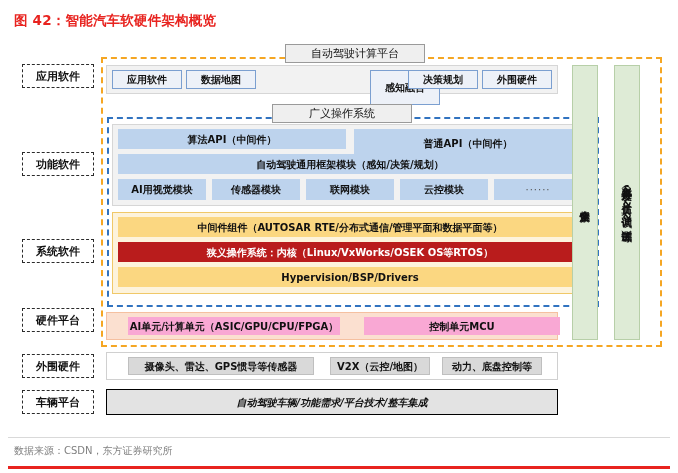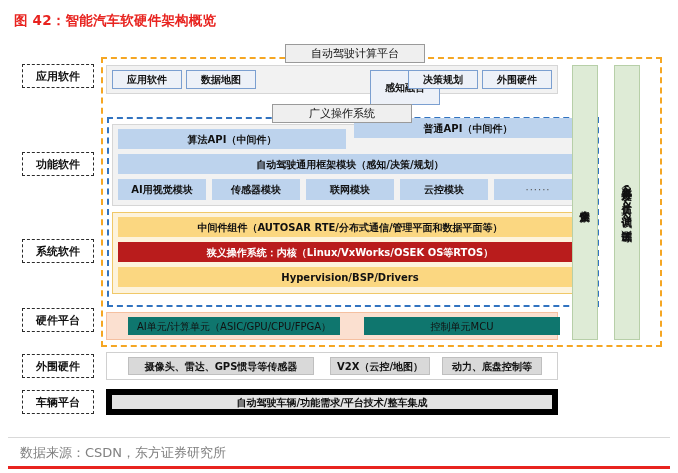--- a/index.html
+++ b/index.html
@@ -34,23 +34,23 @@
   .footer-rule {
     position: absolute;
     left: 8px;
     top: 437px;
     width: 662px;
     height: 1px;
     background: #D9D9D9;
   }
   .footer-note {
     position: absolute;
-    left: 20px;
+    left: 14px;
     top: 444px;
-    font-size: 13px;
+    font-size: 10px;
     color: #808080;
     white-space: nowrap;
   }
   .footer-bar {
     position: absolute;
     left: 8px;
     top: 466px;
     width: 662px;
     height: 2.5px;
     background: #E8231F;
@@ -128,23 +128,23 @@
     text-align: center;
     font-size: 10px;
     color: #111111;
     white-space: nowrap;
     line-height: 1.1;
   }
   .cell-appblue { background: #EDF1F8; border: 1px solid #7B9FD0; font-weight: bold; }
   .cell-blue    { background: #BDD3ED; border: none; font-weight: bold; }
   .cell-amber   { background: #FBD781; border: none; font-weight: bold; }
   .cell-amber-d { background: #b91c1c; border: none; color: #ffffff; font-weight: bold; }
-  .cell-peach   { background: #0f766e; border: none; font-weight: normal; }
+  .cell-peach   { background: #f9a8d4; border: none; font-weight: bold; }
   .cell-gray    { background: #D9D9D9; border: 1px solid #BFBFBF; font-weight: bold; }
-  .cell-graywide{ background: #E3E3E3; border: 6px solid #000000; font-weight: bold; }
+  .cell-graywide{ background: #E3E3E3; border: 1px solid #000000; font-weight: bold; font-style: italic; }
   .cell-dots    { background: #BDD3ED; border: none; color: #555; letter-spacing: 1px; }
 
   
   .vcol {
     position: absolute;
     background: #DEEBD6;
     border: 1px solid #B7CFA8;
     box-sizing: border-box;
     display: flex;
     align-items: center;
@@ -183,21 +183,21 @@
 
   <div class="panel panel-gray" style="left:106px; top:65px; width:452px; height:29px;"></div>
   <div class="cell cell-appblue" style="left:112px; top:70px; width:70px; height:19px;">应用软件</div>
   <div class="cell cell-appblue" style="left:186px; top:70px; width:70px; height:19px;">数据地图</div>
   <div class="cell cell-appblue" style="left:334px; top:70px; width:70px; height:35px;margin-left:36px;">感知融合</div>
   <div class="cell cell-appblue" style="left:408px; top:70px; width:70px; height:19px;">决策规划</div>
   <div class="cell cell-appblue" style="left:482px; top:70px; width:70px; height:19px;">外围硬件</div>
 
   <div class="panel panel-gray" style="left:112px; top:124px; width:476px; height:82px;"></div>
   <div class="cell cell-blue" style="left:118px; top:129px; width:228px; height:20px;">算法API（中间件）</div>
-  <div class="cell cell-blue" style="left:354px; top:118px; width:228px; height:20px;">普通API（中间件）</div>
+  <div class="cell cell-blue" style="left:354px; top:129px; width:228px; height:28px;">普通API（中间件）</div>
   <div class="cell cell-blue" style="left:118px; top:154px; width:464px; height:20px;">自动驾驶通用框架模块（感知/决策/规划）</div>
   <div class="cell cell-blue" style="left:118px; top:179px; width:88px; height:21px;">AI用视觉模块</div>
   <div class="cell cell-blue" style="left:212px; top:179px; width:88px; height:21px;">传感器模块</div>
   <div class="cell cell-blue" style="left:306px; top:179px; width:88px; height:21px;">联网模块</div>
   <div class="cell cell-blue" style="left:400px; top:179px; width:88px; height:21px;">云控模块</div>
   <div class="cell cell-dots" style="left:494px; top:179px; width:88px; height:21px;">······</div>
 
   <div class="panel panel-cream" style="left:112px; top:212px; width:476px; height:82px;"></div>
   <div class="cell cell-amber" style="left:118px; top:217px; width:464px; height:20px;">中间件组件（AUTOSAR RTE/分布式通信/管理平面和数据平面等）</div>
   <div class="cell cell-amber-d" style="left:118px; top:242px; width:464px; height:20px;">狭义操作系统：内核（Linux/VxWorks/OSEK OS等RTOS）</div>

